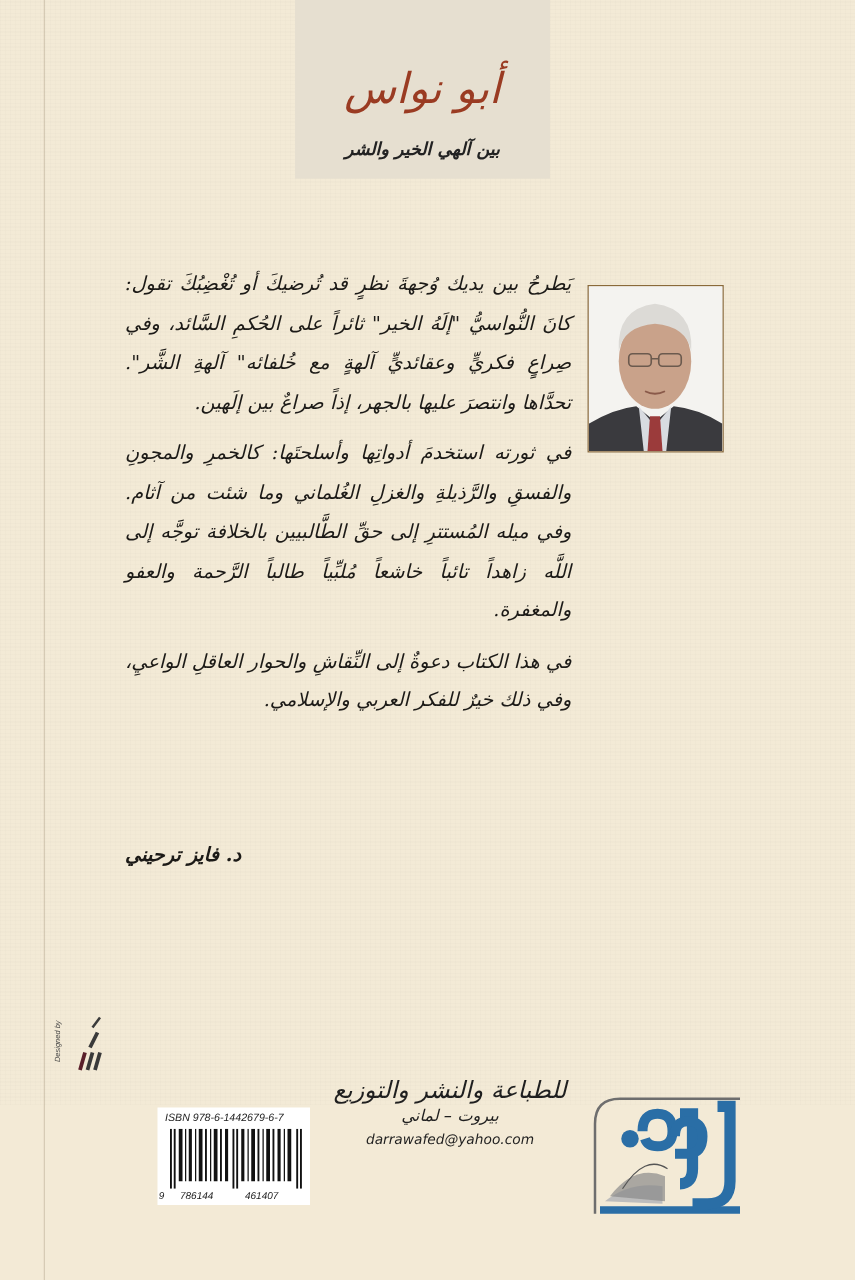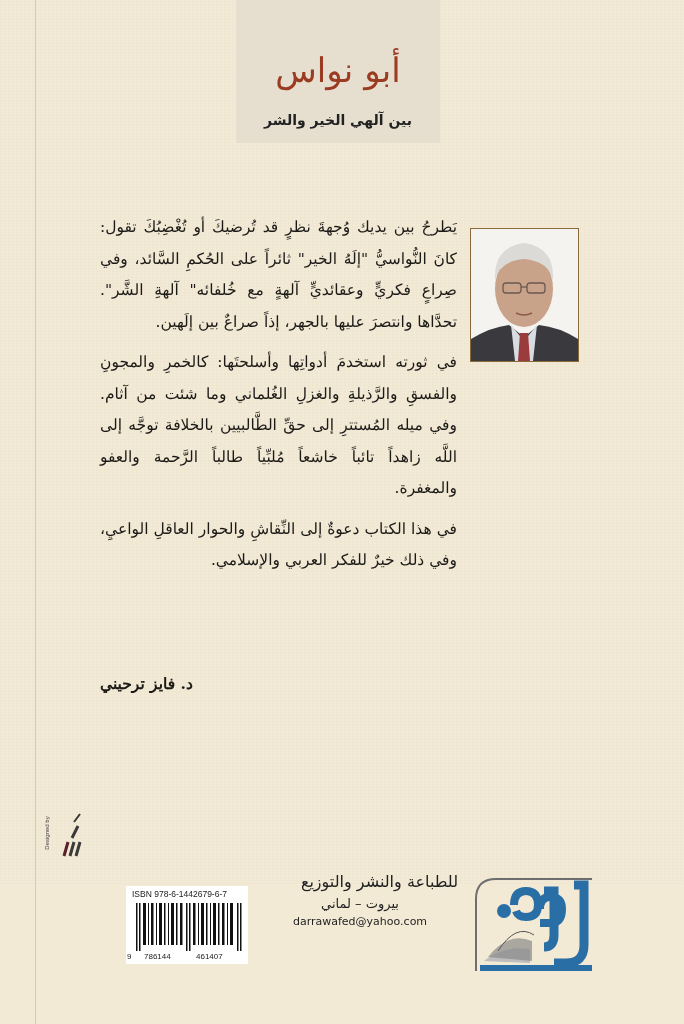--- a/index.html
+++ b/index.html
@@ -8,20 +8,21 @@
     background: #f3ead6;
     position: relative;
     font-family: "DejaVu Serif", serif;
   }
   .cover {
     position: absolute; left: 0; top: 0; width: 684px; height: 884px;
     background:
       repeating-linear-gradient(0deg, rgba(0,0,0,0.012) 0 1px, transparent 1px 3px),
       repeating-linear-gradient(90deg, rgba(0,0,0,0.01) 0 1px, transparent 1px 4px),
       #f3ead6;
+    font-style: italic;
   }
   .spine-line {
     position: absolute; left: 35px; top: 0; width: 1px; height: 1024px;
     background: rgba(160,145,120,0.35);
   }
   .title-box {
     position: absolute; left: 236px; top: 0; width: 204px; height: 143px;
     background: #e6dfd0;
   }
   .title-main {
@@ -70,21 +71,21 @@
   }
   .bars { position: absolute; left: 8px; top: 17px; width: 110px; height: 48px; }
   .bc-num {
     position: absolute; top: 66px; font-family: "Liberation Sans", sans-serif; font-size: 8px; color: #222;
   }
   .publisher {
     position: absolute; left: 262px; top: 852px; width: 196px; direction: rtl; text-align: center;
     color: #1f1f1f; font-family: "DejaVu Sans", sans-serif;
   }
   .pub-name { font-size: 26px; font-weight: bold; line-height: 38px; }
-  .pub-tag { font-size: 16px; line-height: 24px; margin-top: 18px; text-align: right; }
+  .pub-tag { font-size: 19px; line-height: 24px; margin-top: 8px; }
   .pub-city { font-size: 13px; line-height: 20px; }
   .pub-phone { font-size: 13px; line-height: 20px; }
   .pub-email { font-size: 11px; line-height: 16px; direction: ltr; font-family: "DejaVu Sans", sans-serif; }
   .logo {
     position: absolute; left: 474px; top: 875px; width: 124px; height: 98px;
   }
 </style>
 </head>
 <body>
 

